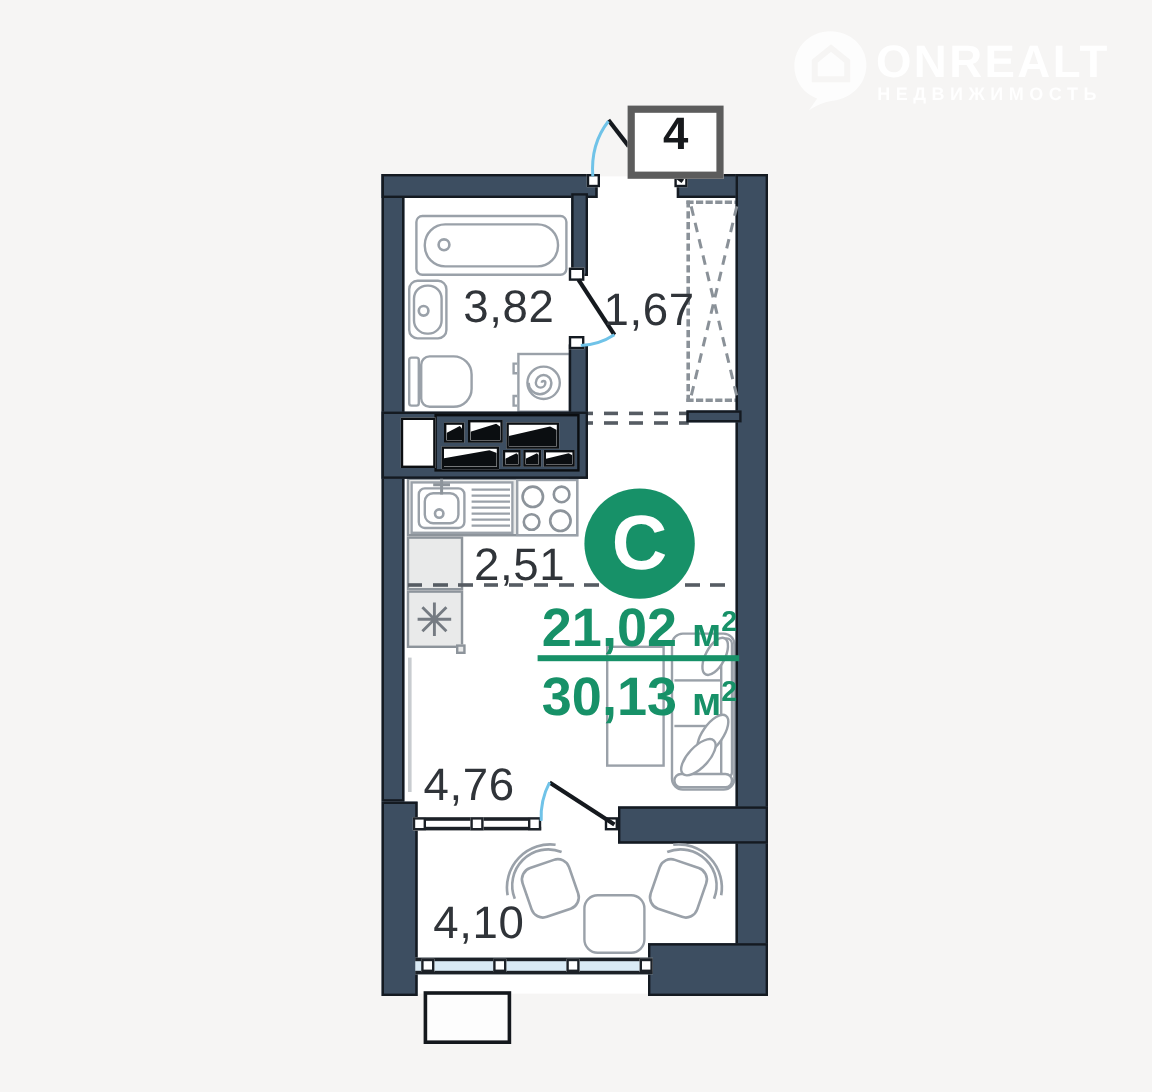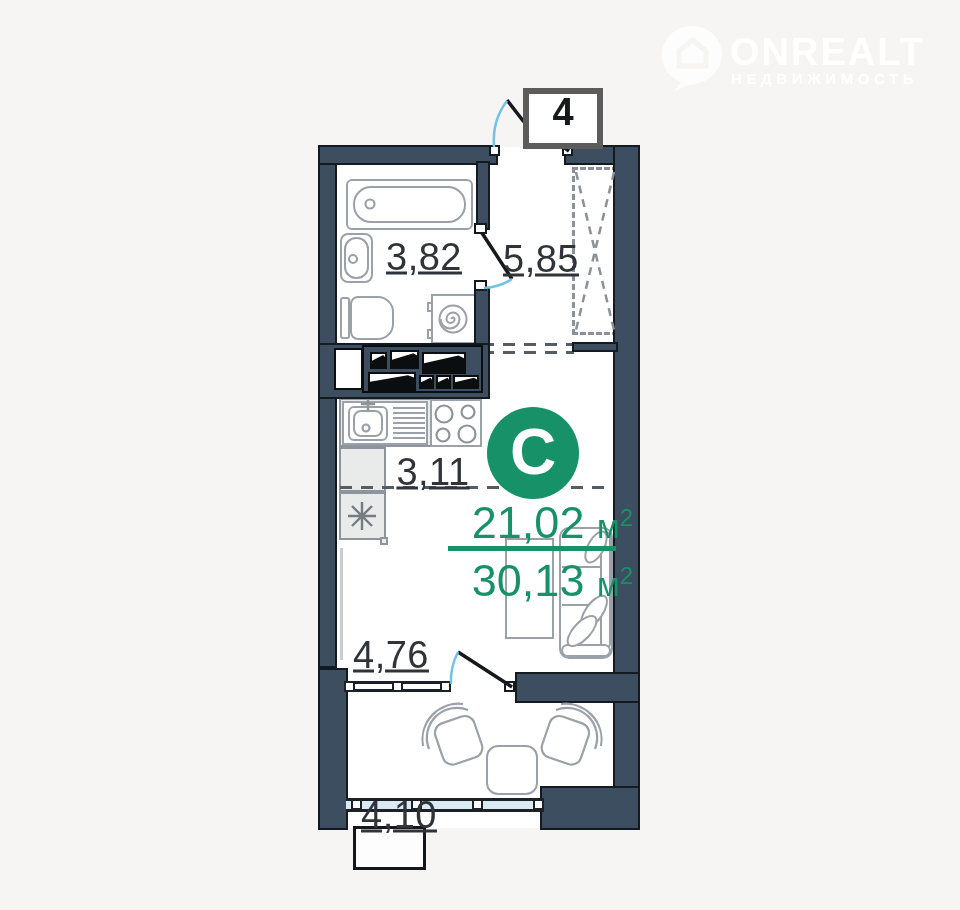--- a/index.html
+++ b/index.html
@@ -8,22 +8,22 @@
   
   .wall{position:absolute;box-sizing:border-box;background:#3d4e61;border:2px solid #141a21;z-index:40;}
   
   .floor{position:absolute;background:#ffffff;z-index:5;}
   
   .fx{position:absolute;box-sizing:border-box;border:2px solid #9aa1a9;background:#fff;z-index:10;}
   .cnt{position:absolute;box-sizing:border-box;border:2px solid #8d949b;background:#e9eaea;z-index:10;}
   .post{position:absolute;box-sizing:border-box;background:#fff;border:2px solid #141a21;z-index:45;}
   .mull{position:absolute;box-sizing:border-box;background:#fff;border:2px solid #1c2127;z-index:46;}
   .dash{position:absolute;height:3px;background:repeating-linear-gradient(90deg,#565c63 0 12px,transparent 12px 21px);z-index:15;}
-  .lbl{position:absolute;font-size:38px;font-weight:500;color:#303439;letter-spacing:.5px;transform:translate(-50%,-50%);z-index:60;white-space:nowrap;text-decoration:underline;}
-  .green-num{position:absolute;left:433px;width:200px;text-align:right;color:#179168;font-weight:400;font-size:45px;line-height:1;z-index:60;white-space:nowrap;}
+  .lbl{position:absolute;font-size:38px;font-weight:500;color:#303439;letter-spacing:.5px;transform:translate(-50%,-50%);z-index:60;white-space:nowrap;}
+  .green-num{position:absolute;left:433px;width:200px;text-align:center;color:#179168;font-weight:700;font-size:45px;line-height:1;z-index:60;white-space:nowrap;}
   .green-num .unit{font-size:33px;}
   .green-num sup{font-size:24px;vertical-align:super;line-height:0;}
   .green-line{position:absolute;left:448px;top:546px;width:168px;height:5px;background:#179168;z-index:60;}
   .type-circle{position:absolute;left:487px;top:407px;width:92px;height:92px;border-radius:50%;background:#179168;color:#fff;font-size:64px;font-weight:700;line-height:90px;text-align:center;z-index:60;}
   .unit-badge{position:absolute;left:523px;top:88px;width:68px;height:49px;background:#fff;border:6px solid #5c5c5c;color:#17191c;font-size:38px;font-weight:700;line-height:37px;text-align:center;z-index:60;}
   .wardrobe{position:absolute;left:572px;top:167px;width:46px;height:168px;border:3px dashed #8a9198;box-sizing:border-box;background:#fff;z-index:12;}
   .vent{position:absolute;left:362px;top:345px;width:121px;height:48px;background:#3d4e61;border:2px solid #0b0e11;box-sizing:border-box;z-index:42;}
   .vbox{position:absolute;box-sizing:border-box;background:#fff;border:2px solid #0b0e11;}
   .wedge{position:absolute;left:0;top:0;right:0;bottom:0;background:#0b0e11;clip-path:polygon(0 100%,0 52%,86% 8%,100% 24%,100% 100%);}
   .winband{position:absolute;box-sizing:border-box;border-top:3px solid #1c2127;border-bottom:3px solid #1c2127;z-index:44;}
@@ -130,24 +130,24 @@
   <div class="mull" style="left:344px;top:681px;width:11px;height:11px;"></div>
   <div class="mull" style="left:392px;top:681px;width:11px;height:11px;"></div>
   <div class="mull" style="left:440px;top:681px;width:11px;height:11px;"></div>
   <div class="winband" style="left:346px;top:798px;width:198px;height:14px;background:#d9eaf5;"></div>
   <div class="mull" style="left:351px;top:799px;width:11px;height:11px;"></div>
   <div class="mull" style="left:411px;top:799px;width:11px;height:11px;"></div>
   <div class="mull" style="left:472px;top:799px;width:11px;height:11px;"></div>
   <div class="mull" style="left:533px;top:799px;width:11px;height:11px;"></div>
 
   <div class="lbl" style="left:424px;top:257px;">3,82</div>
-  <div class="lbl" style="left:541px;top:259px;">5,85</div>
-  <div class="lbl" style="left:433px;top:472px;">3,11</div>
+  <div class="lbl" style="left:541px;top:259px;">1,67</div>
+  <div class="lbl" style="left:433px;top:472px;">2,51</div>
   <div class="lbl" style="left:391px;top:655px;">4,76</div>
-  <div class="lbl" style="left:399px;top:770px;margin-top:45px;">4,10</div>
+  <div class="lbl" style="left:399px;top:770px;">4,10</div>
 
   <div class="type-circle">С</div>
   <div class="green-num" style="top:500px;">
     <span>21,02</span>&nbsp;<span class="unit"><span>м</span><sup>2</sup></span>
   </div>
   <div class="green-line"></div>
   <div class="green-num" style="top:558px;">
     <span>30,13</span>&nbsp;<span class="unit"><span>м</span><sup>2</sup></span>
   </div>
 

